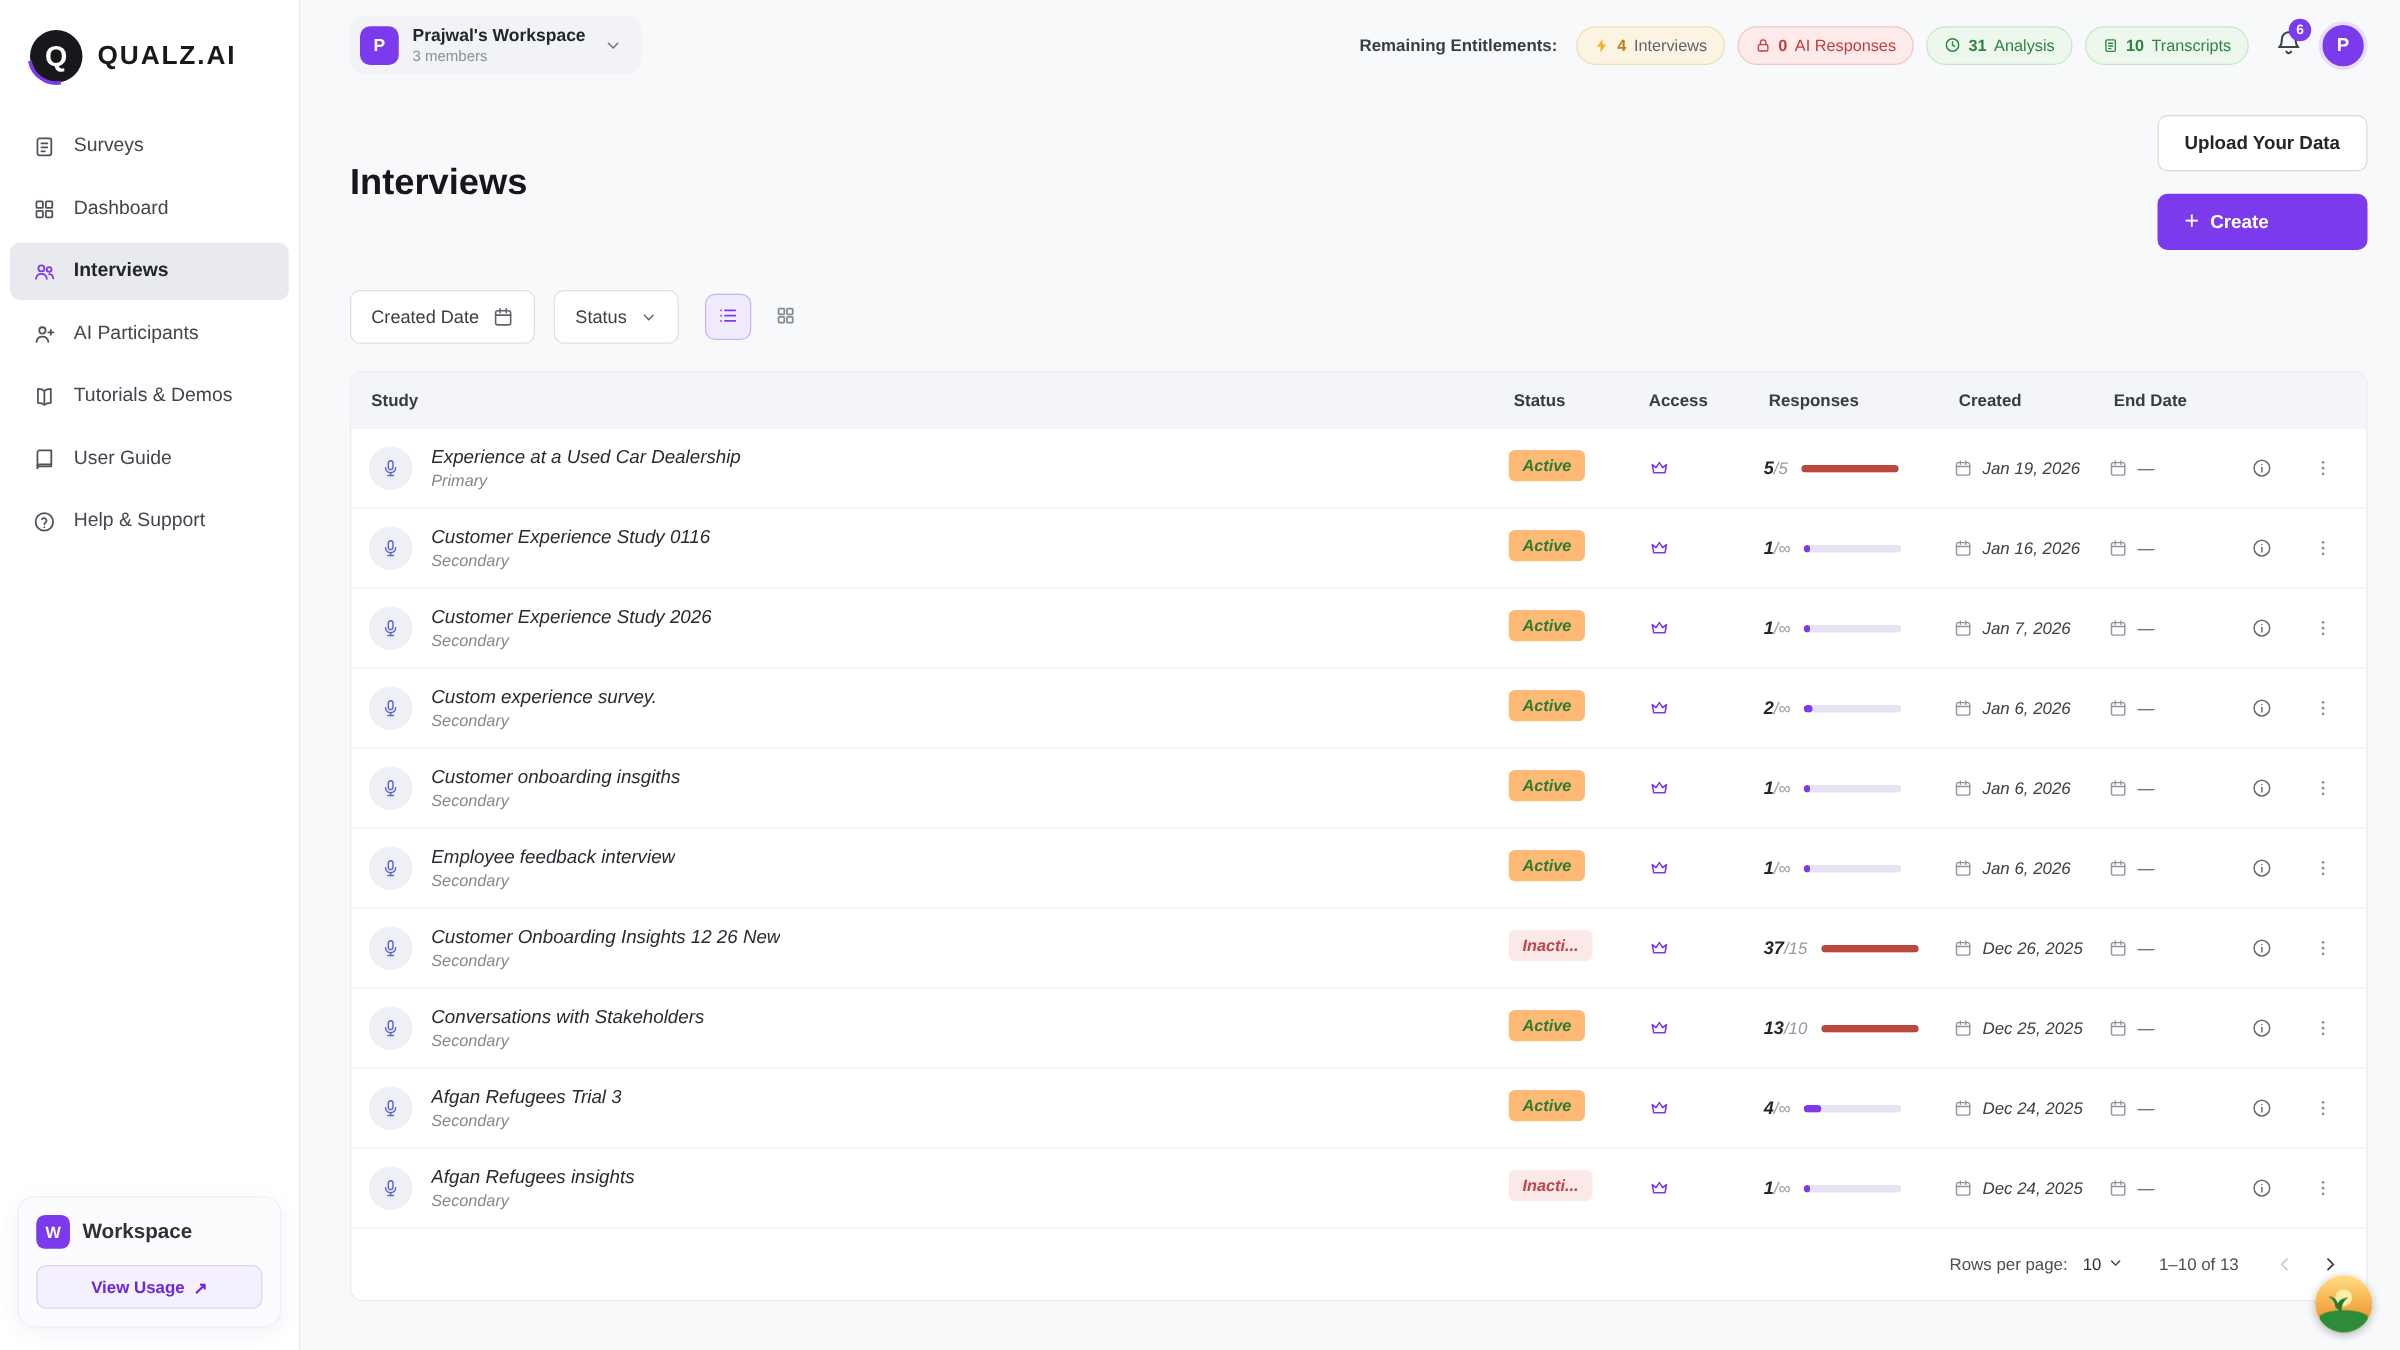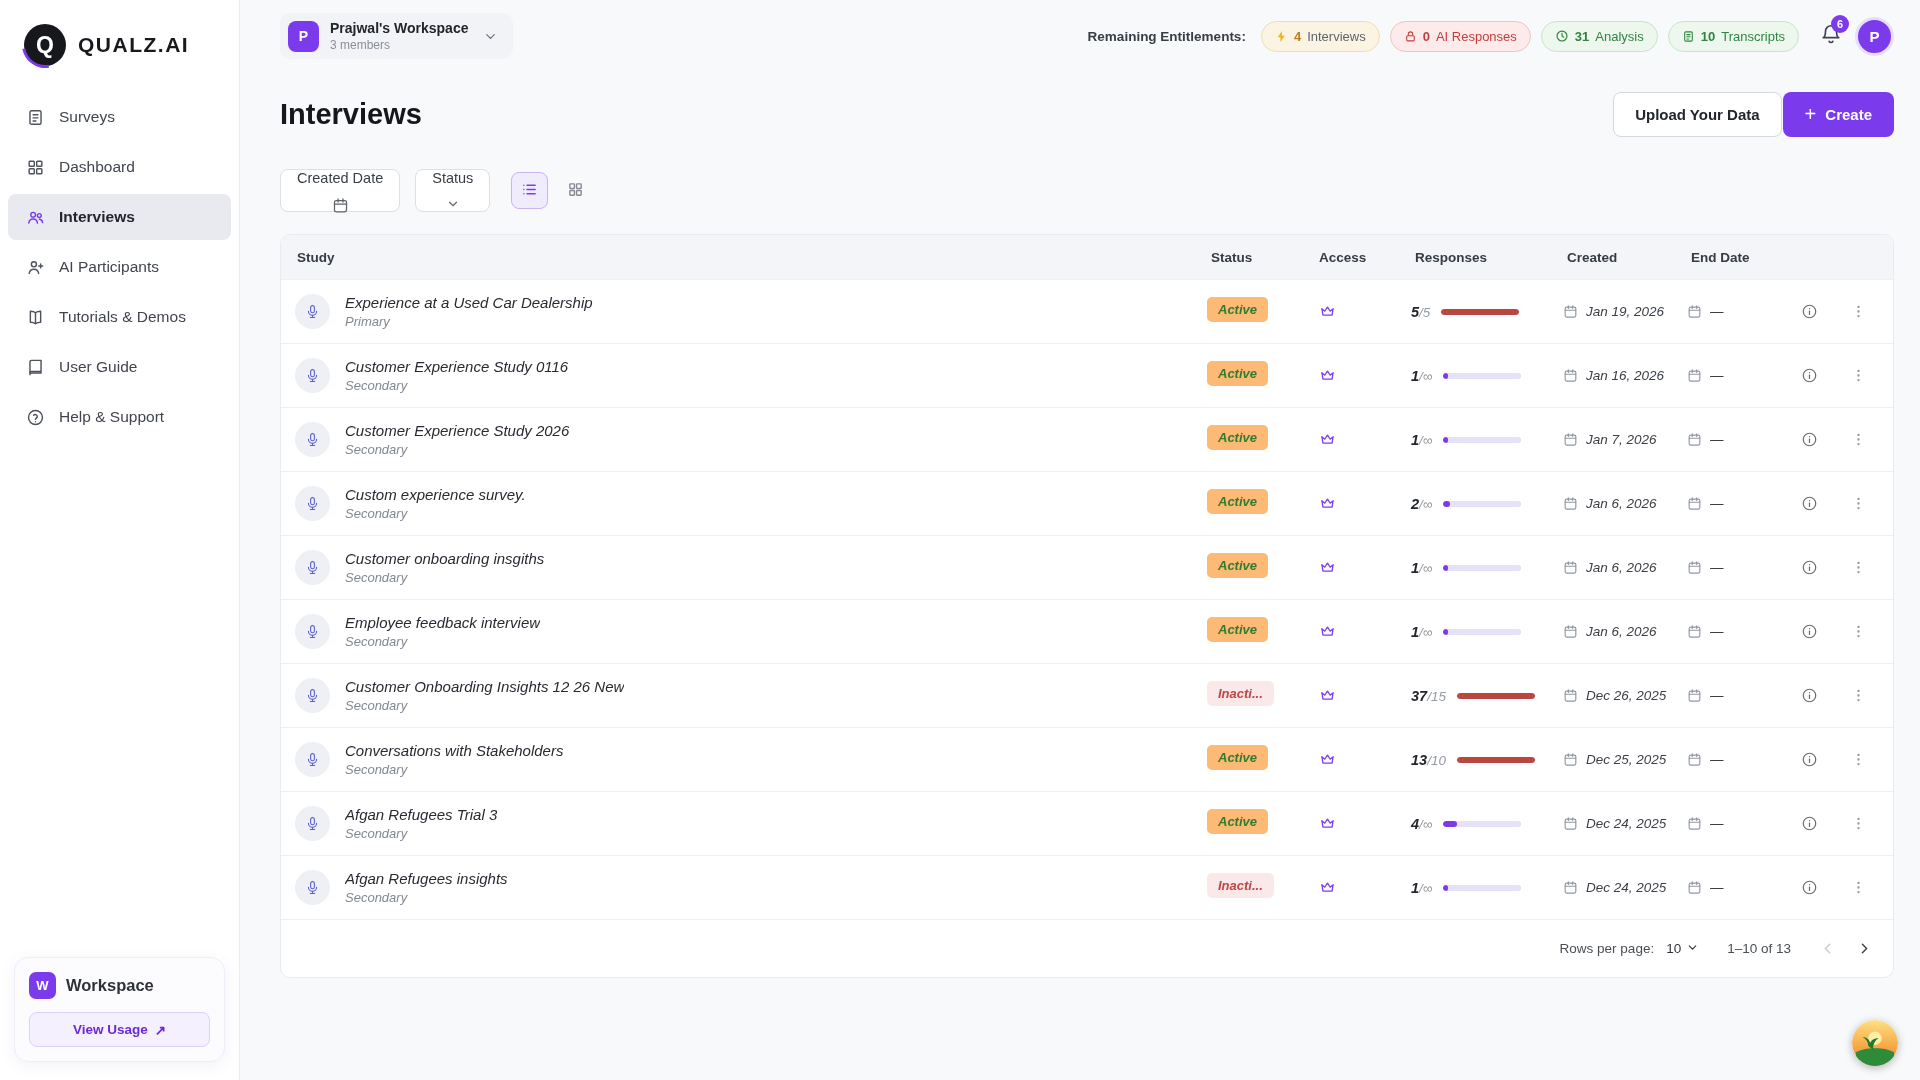--- a/index.html
+++ b/index.html
@@ -42,31 +42,31 @@
   .pill-red { background:#fdeaea; border:1px solid #f2c3c3; color:#c23d3d; }
   .pill-green { background:#edf7ee; border:1px solid #c6e6cb; color:#2f8540; }
   .bell-wrap { position:relative; margin-left:8px; cursor:pointer; color:#3f434a; display:flex; }
   .bell-badge { position:absolute; top:-8px; right:-7px; min-width:18px; height:18px; border-radius:9px; background:#7c3aed; color:#fff; font-size:11px; font-weight:700; display:flex; align-items:center; justify-content:center; padding:0 4px; }
   .user-avatar { width:39px; height:39px; border-radius:50%; background:#7c3aed; color:#fff; font-weight:700; font-size:15px; display:flex; align-items:center; justify-content:center; border:3px solid #e8defb; cursor:pointer; }
 
   
   .main { margin-left:240px; padding:10px 26px 0 40px; }
   .page-head { display:flex; align-items:center; justify-content:space-between; margin-top:10px; }
   .page-title { font-size:29px; font-weight:700; color:#15171c; }
-  .head-actions { display:flex; gap:1px; }
+  .head-actions { display:flex; gap:18px;flex-direction:column; }
   .btn-outline { height:45px; padding:0 21px; background:#fff; border:1px solid #d6d9e0; border-radius:8px; font-size:15px; font-weight:600; color:#23262c; display:flex; align-items:center; cursor:pointer; font-family:inherit; }
   .btn-primary { height:45px; padding:0 22px; background:#7c3aed; border:none; border-radius:8px; font-size:15px; font-weight:600; color:#fff; display:flex; align-items:center; gap:9px; cursor:pointer; font-family:inherit; }
   .plus-glyph { font-size:20px; font-weight:400; line-height:1; margin-top:-2px; }
 
   .toolbar { display:flex; align-items:center; justify-content:space-between; margin-top:32px; }
   .search-box { display:flex; align-items:center; gap:11px; width:394px; height:45px; background:#fff; border:1px solid #e2e4ea; border-radius:8px; padding:0 14px; color:#9aa0a8; }
   .search-input { border:none; outline:none; flex:1; font-size:14.5px; color:#333; background:transparent; font-family:inherit; }
   .search-input::placeholder { color:#a8adb6; }
   .toolbar-right { display:flex; align-items:center; gap:15px; }
-  .tool-btn { display:flex; align-items:center; gap:11px; height:43px; padding:0 16px; background:#fff; border:1px solid #dcdfe5; border-radius:8px; font-size:14.5px; color:#393d44; cursor:pointer; font-family:inherit;flex-direction:column; }
+  .tool-btn { display:flex; align-items:center; gap:11px; height:43px; padding:0 16px; background:#fff; border:1px solid #dcdfe5; border-radius:8px; font-size:14.5px; color:#393d44; cursor:pointer; font-family:inherit; }
   .tool-btn .t-icon { display:flex; color:#5d626b; }
   .view-toggle { display:flex; gap:9px; margin-left:6px; }
   .toggle-btn { width:37px; height:37px; border-radius:8px; display:flex; align-items:center; justify-content:center; background:transparent; border:1px solid transparent; color:#858a93; cursor:pointer; }
   .toggle-btn.active { background:#f1ecfd; border-color:#c9b3f5; color:#7c3aed; }
 
   
   .table-card { margin-top:22px; background:#fff; border:1px solid #e9ebef; border-radius:10px; overflow:hidden; }
   .tgrid { display:grid; grid-template-columns:minmax(0,1fr) 108px 96px 152px 124px 96px 52px 46px; align-items:center; padding:0 12px; }
   .thead { background:#f4f5f8; height:44px; font-size:13.5px; font-weight:700; color:#363b44; }
   .th { padding-left:4px; }

